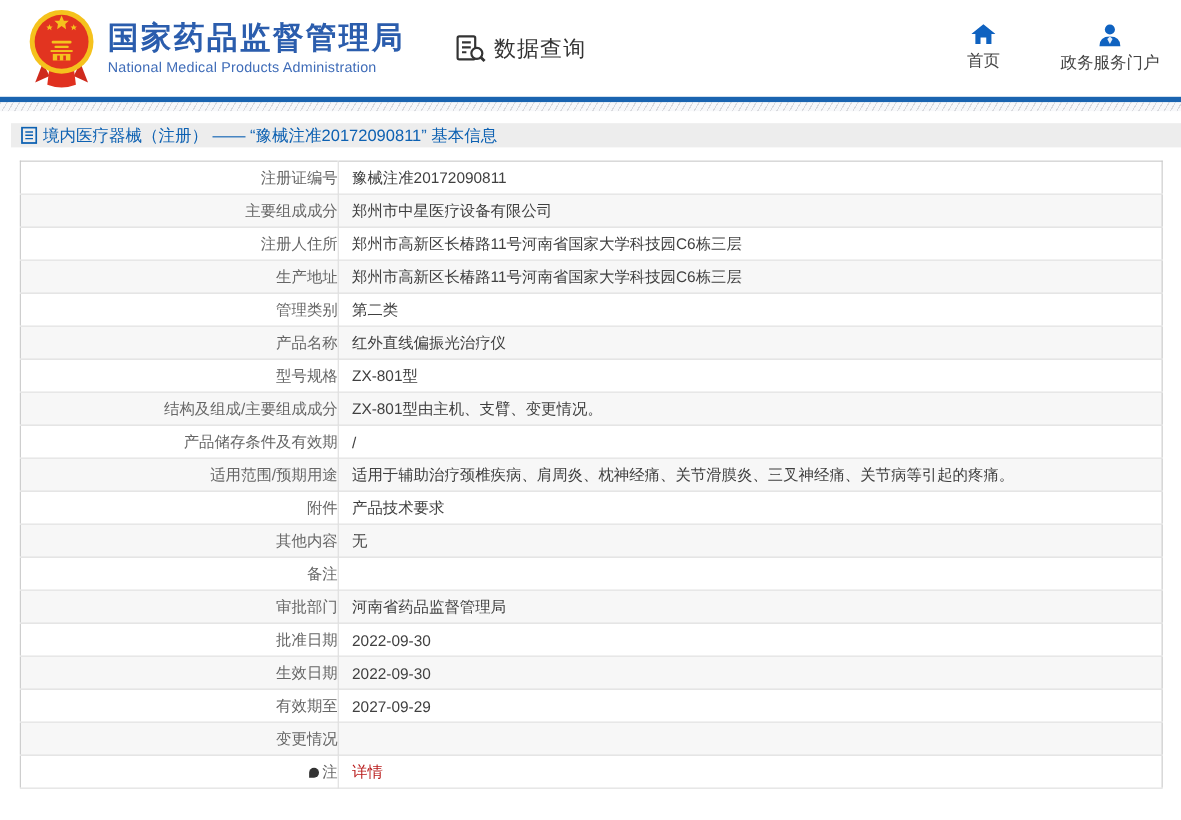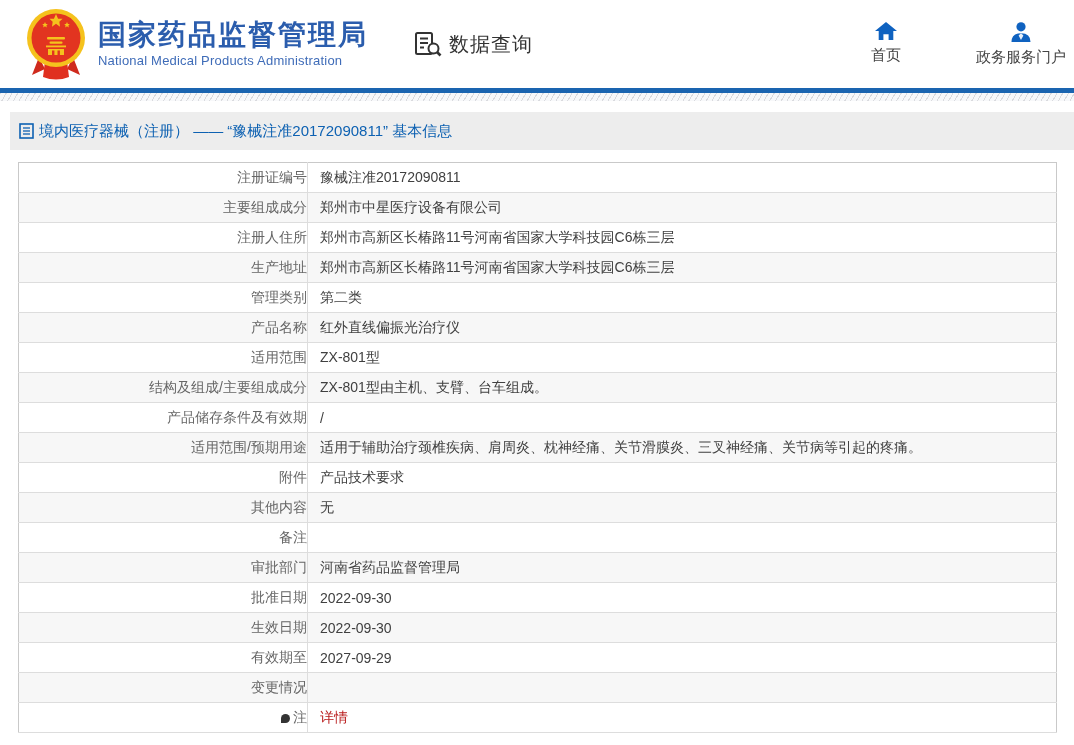--- a/index.html
+++ b/index.html
@@ -9,31 +9,31 @@
   
   .header { height:88px; display:flex; align-items:center; padding-left:24px; background:#fff; }
   .brand { display:flex; align-items:center; }
   .emblem { width:64px; height:74px; margin-right:10px; flex:none; }
   .org-cn { font-size:28px; font-weight:bold; color:#2b5dad; letter-spacing:2px; line-height:1.1; }
   .org-en { font-size:13px; color:#3f6cb8; margin-top:3px; letter-spacing:.2px; }
   .dq { display:flex; align-items:center; margin-left:46px; cursor:pointer; }
   .dq svg { margin-right:7px; }
   .dq-label { font-size:20px; color:#333; letter-spacing:1px; }
   .spacer { flex:1; }
-  .quick { display:flex; gap:60px; margin-right:8px;justify-content:flex-end; }
+  .quick { display:flex; gap:40px; margin-right:20px;justify-content:flex-end; }
   .q-item { display:flex; flex-direction:column; align-items:center; gap:5px;
             font-size:15px; color:#444; cursor:pointer; min-width:60px; }
 
   
   .topbar { height:5px; background:#1a64b0; }
   .hatch { height:8px;
     background:repeating-linear-gradient(120deg,#d9dade 0 1px,#f7f8fa 1px 5px); }
 
   
-  .page-title { margin:11px 0 0 10px; height:38px; background:#ededed;
+  .page-title { margin:11px 0 0 10px; height:22px; background:#ededed;
     display:flex; align-items:center; padding-left:9px;
     color:#0d61b2; font-size:15px; }
   .page-title svg { margin-right:5px; flex:none; }
 
   
   .table-wrap { margin:12px 0 0 18px; }
   table { border-collapse:collapse; width:1039px; border:1px solid #c9c9c9;
           table-layout:fixed; }
   td { height:30px; font-size:14px; border-bottom:1px solid #ddd; vertical-align:middle; }
   td.th { width:289px; text-align:right; color:#666;
@@ -137,26 +137,26 @@
         </tr>
         <tr>
           <td class="th">管理类别</td>
           <td class="td">第二类</td>
         </tr>
         <tr>
           <td class="th">产品名称</td>
           <td class="td">红外直线偏振光治疗仪</td>
         </tr>
         <tr>
-          <td class="th">适用范围</td>
+          <td class="th">型号规格</td>
           <td class="td">ZX-801型</td>
         </tr>
         <tr>
           <td class="th">结构及组成/主要组成成分</td>
-          <td class="td">ZX-801型由主机、支臂、台车组成。</td>
+          <td class="td">ZX-801型由主机、支臂、变更情况。</td>
         </tr>
         <tr>
           <td class="th">产品储存条件及有效期</td>
           <td class="td">/</td>
         </tr>
         <tr>
           <td class="th">适用范围/预期用途</td>
           <td class="td">适用于辅助治疗颈椎疾病、肩周炎、枕神经痛、关节滑膜炎、三叉神经痛、关节病等引起的疼痛。</td>
         </tr>
         <tr>

